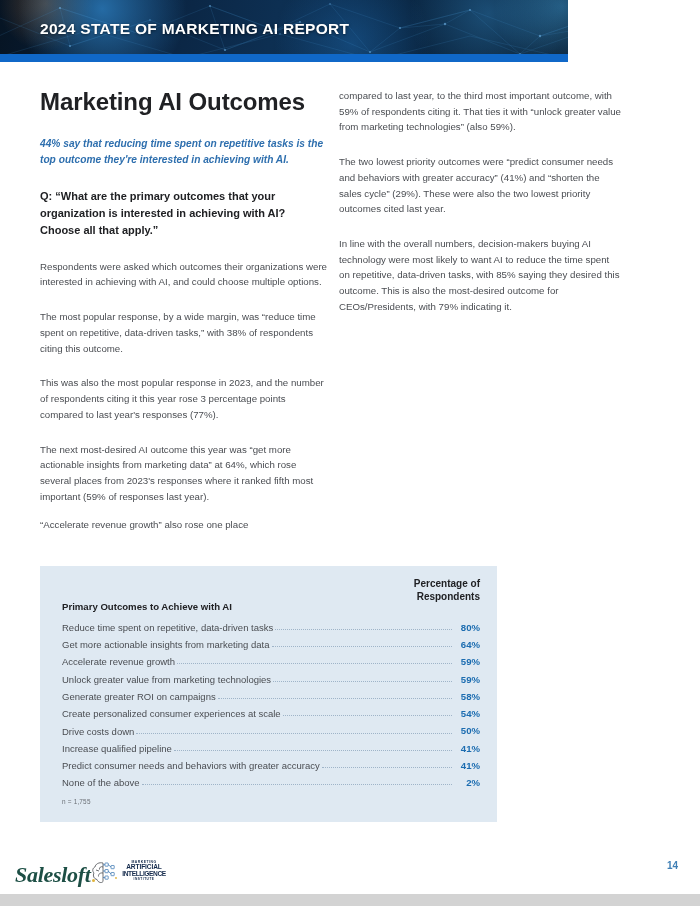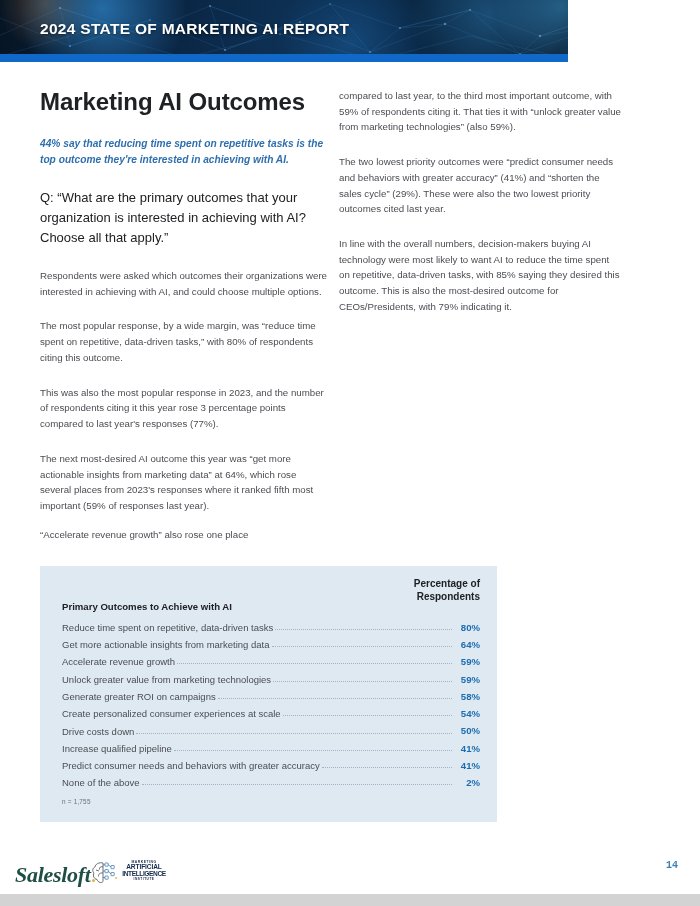--- a/index.html
+++ b/index.html
@@ -86,23 +86,23 @@
     margin: 0 0 20px 0;
     font-size: 10.2px;
     line-height: 1.55;
     font-weight: bold;
     font-style: italic;
     color: #2e6fae;
   }
 
   .question {
     margin: 8px 0 20px 0;
-    font-size: 13px;
+    font-size: 11px;
     line-height: 1.55;
-    font-weight: normal;
+    font-weight: bold;
     color: #202124;
   }
 
   p.body {
     margin: 0 0 19px 0;
     font-size: 9.7px;
     line-height: 1.62;
     color: #4a4d52;
   }
   p.body.tight { margin-bottom: 0; }
@@ -235,21 +235,20 @@
   .maii-l3 { font-size: 6.6px; font-weight: bold; letter-spacing: -0.4px; }
   .maii-l4 { font-size: 3.2px; font-weight: bold; letter-spacing: 0.5px; }
 
   .page-number {
     position: absolute;
     right: 22px;
     top: -24px;
     font-size: 10px;
     font-weight: bold;
     color: #3f7fb5;
-    font-family: Liberation Mono, monospace;
   }
 </style>
 </head>
 <body>
 
 <div class="header">
   <svg class="header-net" viewBox="0 0 700 62" preserveAspectRatio="none">
     <g stroke="#4b9ede" stroke-width="0.4" fill="none" opacity="0.65">
       <path d="M-10 40 L60 8 L140 34 L210 6 L275 30 L330 4 L400 28 L470 10 L540 36 L610 12 L690 32"></path>
       <path d="M-10 14 L70 46 L150 20 L225 50 L300 22 L370 52 L445 24 L520 54 L600 26 L690 50"></path>
@@ -291,21 +290,21 @@
 
 </div>
 
 <div class="page">
 
   <div class="col-left">
     <h1 class="page-title">Marketing AI Outcomes</h1>
     <p class="lede">44% say that reducing time spent on repetitive tasks is the top outcome they're interested in achieving with AI.</p>
     <p class="question">Q: “What are the primary outcomes that your organization is interested in achieving with AI? Choose all that apply.”</p>
     <p class="body">Respondents were asked which outcomes their organizations were interested in achieving with AI, and could choose multiple options.</p>
-    <p class="body">The most popular response, by a wide margin, was “reduce time spent on repetitive, data-driven tasks,” with 80% of respondents citing this outcome.</p>
+    <p class="body">The most popular response, by a wide margin, was “reduce time spent on repetitive, data-driven tasks,” with 38% of respondents citing this outcome.</p>
     <p class="body">This was also the most popular response in 2023, and the number of respondents citing it this year rose 3 percentage points compared to last year's responses (77%).</p>
     <p class="body tight">The next most-desired AI outcome this year was “get more actionable insights from marketing data” at 64%, which rose several places from 2023's responses where it ranked fifth most important (59% of responses last year).</p>
     <p class="body run-on">“Accelerate revenue growth” also rose one place</p>
   </div>
 
   <div class="col-right">
     <p class="body">compared to last year, to the third most important outcome, with 59% of respondents citing it. That ties it with “unlock greater value from marketing technologies” (also 59%).</p>
     <p class="body">The two lowest priority outcomes were “predict consumer needs and behaviors with greater accuracy” (41%) and “shorten the sales cycle” (29%). These were also the two lowest priority outcomes cited last year.</p>
     <p class="body">In line with the overall numbers, decision-makers buying AI technology were most likely to want AI to reduce the time spent on repetitive, data-driven tasks, with 85% saying they desired this outcome. This is also the most-desired outcome for CEOs/Presidents, with 79% indicating it.</p>
   </div>

